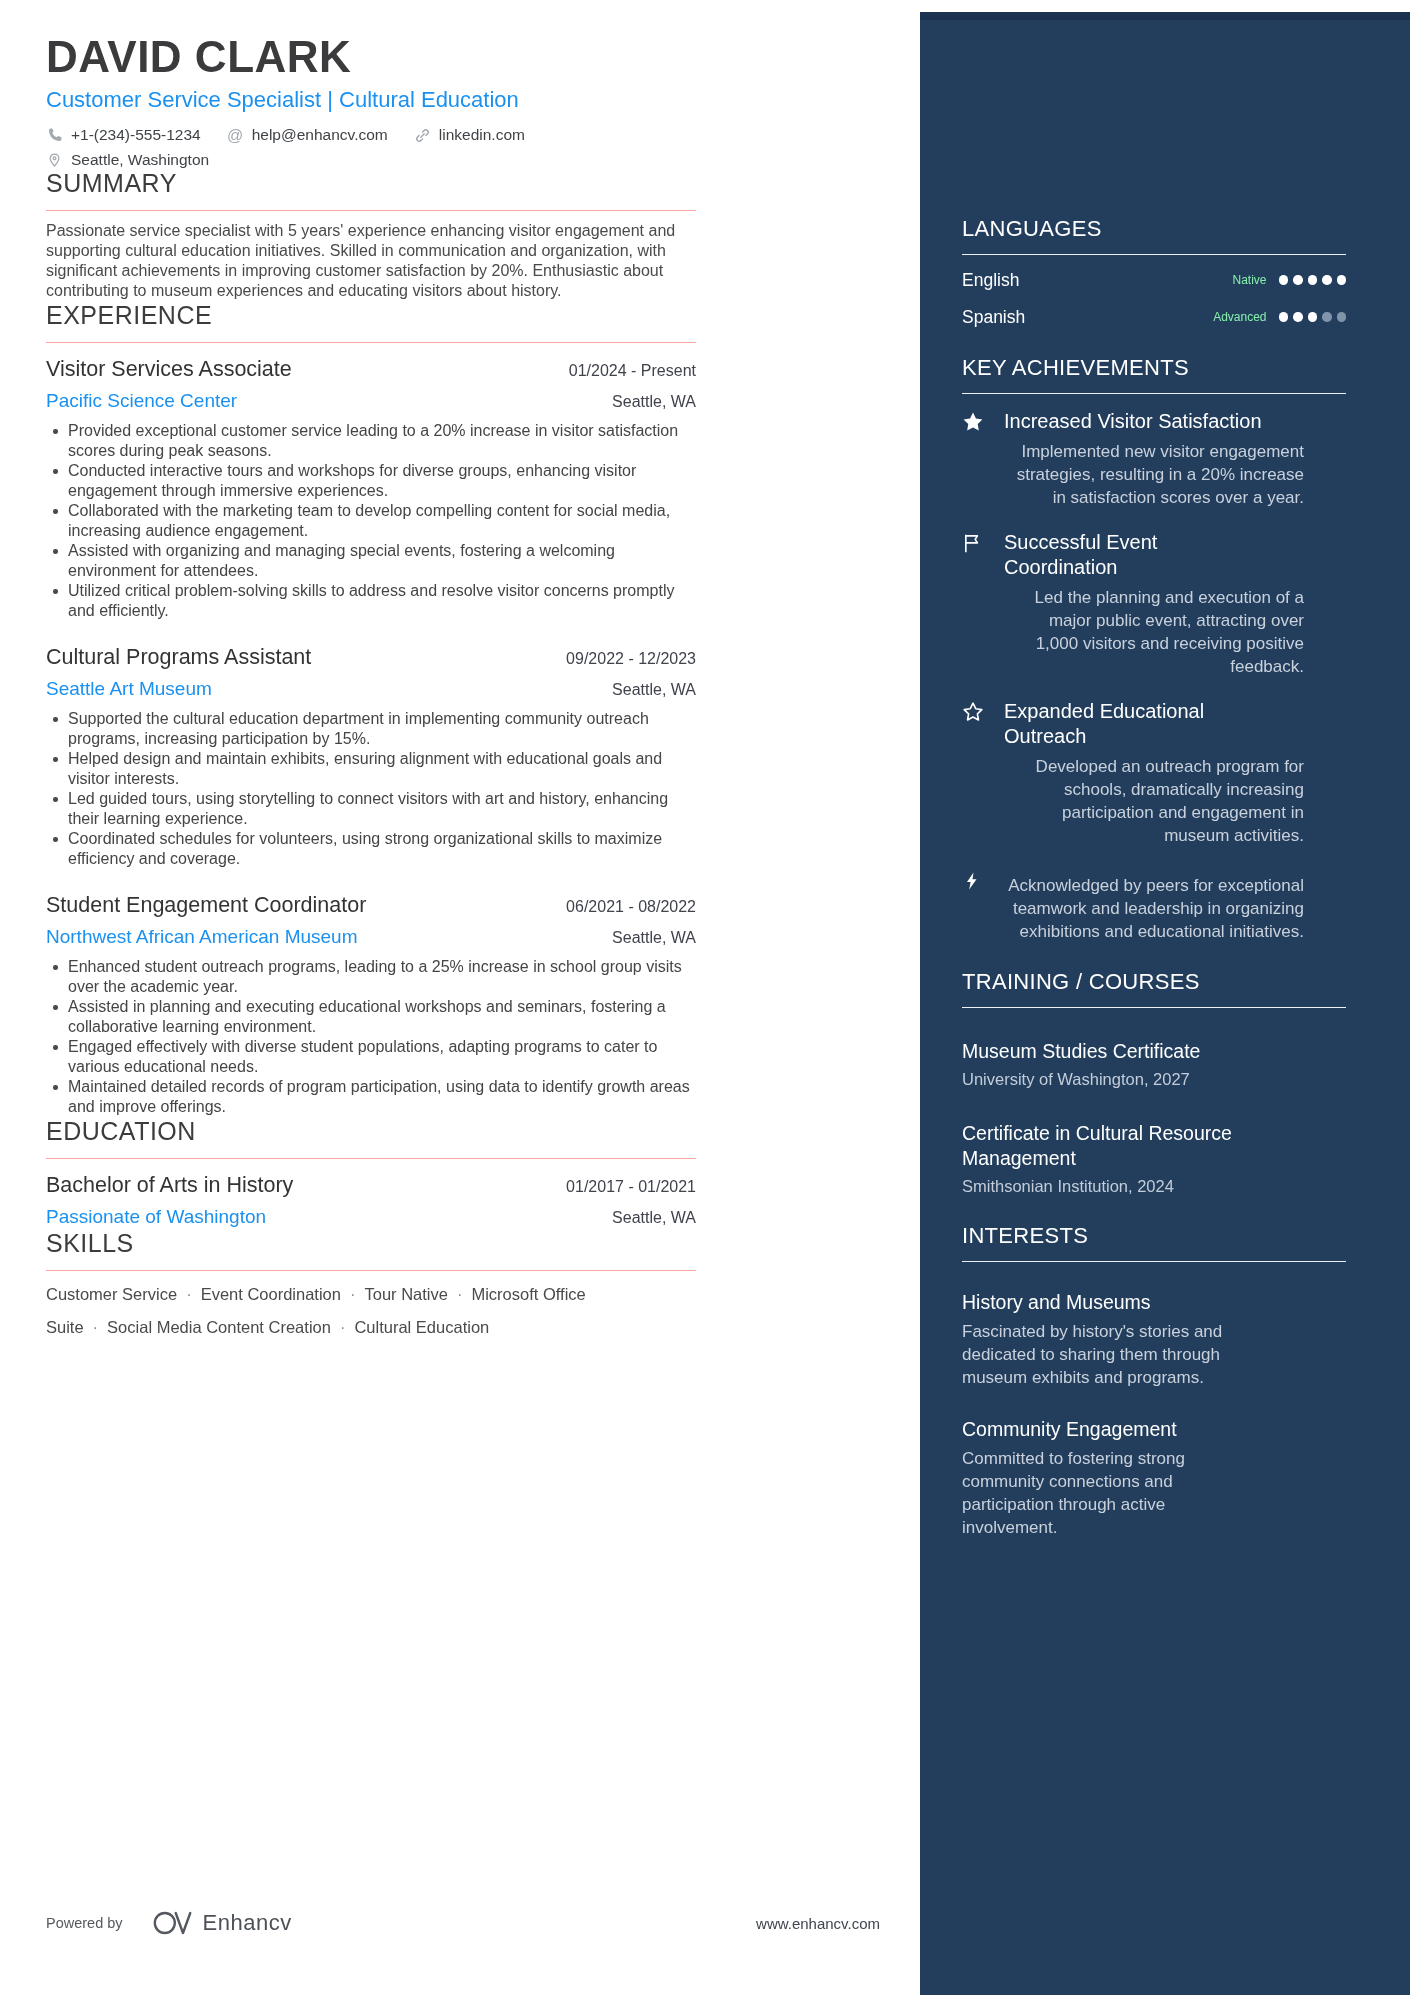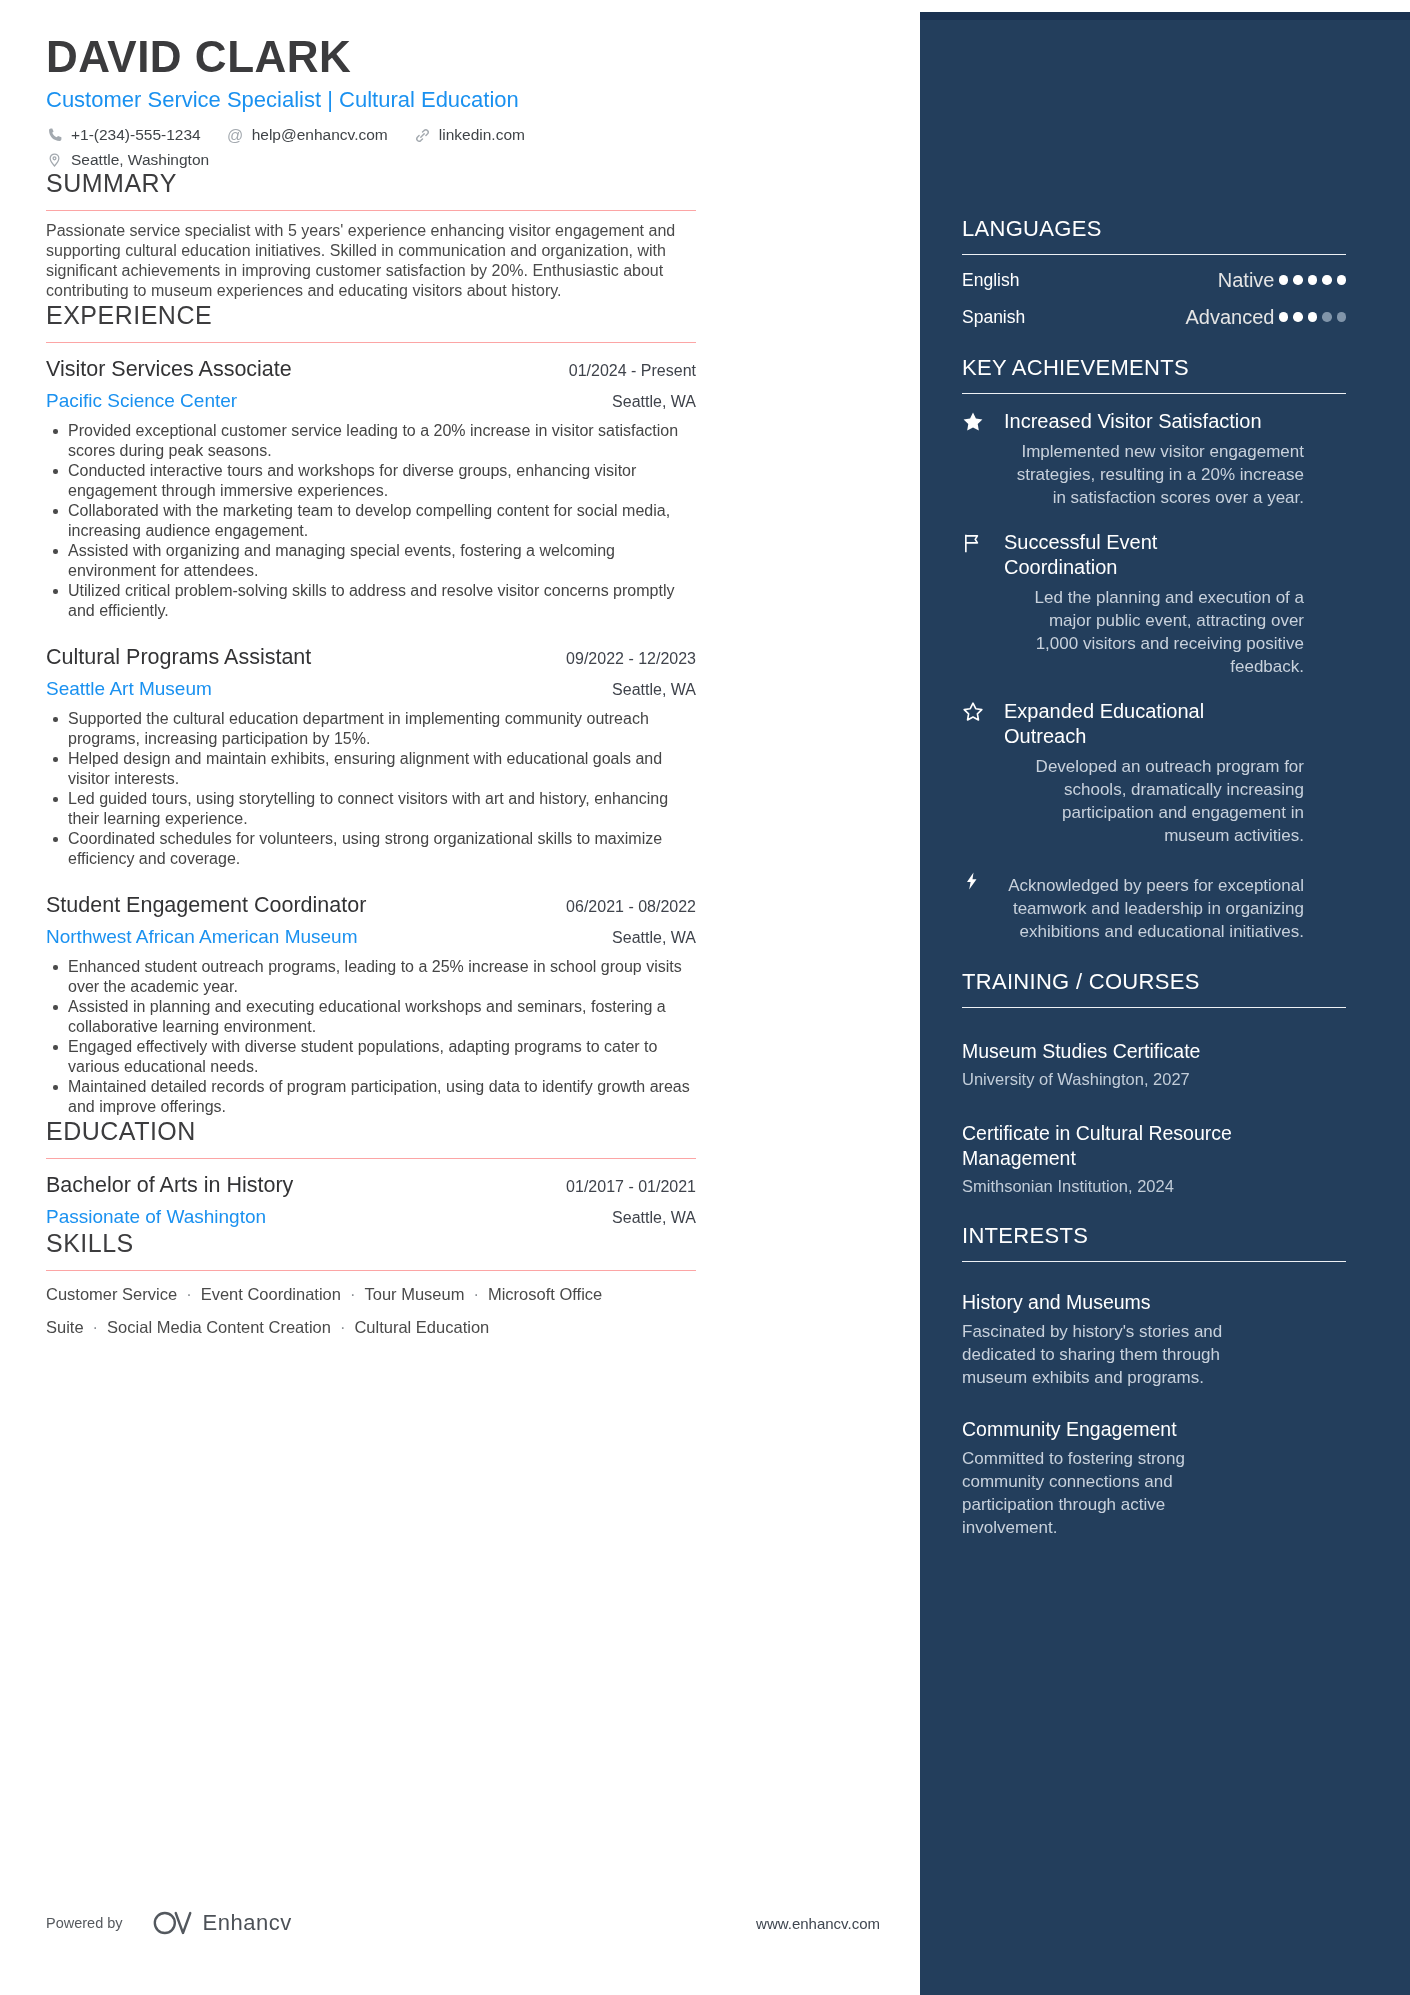--- a/index.html
+++ b/index.html
@@ -53,21 +53,21 @@
   .sidebar { position:absolute; left:920px; top:12px; width:490px; height:1995px; background:#233e5c;
              padding:0 64px 0 42px; }
   .top-strip { position:absolute; top:0; left:0; right:0; height:8px; background:#1a3150; }
   section.ssec { margin-top:26px; }
   section.ssec.first { margin-top:0; padding-top:204px; }
   .ssec-head { font-size:22px; line-height:26px; font-weight:400; letter-spacing:.3px; color:#ffffff;
                border-bottom:1px solid #eef1f5; padding-bottom:12px; }
 
   .lang-row { display:flex; align-items:center; margin-top:13px; height:24px; }
   .lang-name { flex:1; font-size:17.5px; color:#ffffff; }
-  .lang-level { font-size:20px; color:#e5e5e5; margin-right:4px; }
+  .lang-level { font-size:12px; color:#86efac; margin-right:12px; }
   .dots { display:flex; gap:5px; align-items:center; }
   .dot { width:9.5px; height:9.5px; border-radius:50%; background:#ffffff; }
   .dot.muted { background:#8195aa; }
 
   .ach-item { display:flex; margin-top:15px; margin-bottom:21px; }
   .ach-item:last-child { margin-bottom:0; }
   .ach-icon-col { width:42px; flex:0 0 42px; padding-top:2px; }
   .ach-body { flex:1; }
   .ach-title { font-size:20px; line-height:25px; color:#ffffff; max-width:272px; }
   .ach-desc { margin-top:6px; font-size:17px; line-height:23px; color:#c8d1dc; max-width:300px;text-align:right; }
@@ -197,21 +197,21 @@
         </div>
         <div class="job-sub">
           <span class="company">Passionate of Washington</span>
           <span class="job-loc">Seattle, WA</span>
         </div>
       </div>
     </section>
 
     <section class="lsec skills-wrap">
       <h2 class="lsec-head">SKILLS</h2>
-      <div class="skills-line"><span>Customer Service</span><span class="skill-sep">·</span><span>Event Coordination</span><span class="skill-sep">·</span><span>Tour Museum</span><span class="skill-sep">·</span><span>Microsoft Office Suite</span><span class="skill-sep">·</span><span>Social Media Content Creation</span><span class="skill-sep">·</span><span>Cultural Education</span></div>
+      <div class="skills-line"><span>Customer Service</span><span class="skill-sep">·</span><span>Event Coordination</span><span class="skill-sep">·</span><span>Tour Native</span><span class="skill-sep">·</span><span>Microsoft Office Suite</span><span class="skill-sep">·</span><span>Social Media Content Creation</span><span class="skill-sep">·</span><span>Cultural Education</span></div>
     </section>
 
   </div>
 
   <div class="footer">
     <span class="powered-by">Powered by</span>
     <span class="logo-mark">
       <svg width="40" height="30" viewBox="0 0 44 32" fill="none" stroke="#53585e" stroke-width="2.6" stroke-linecap="round" stroke-linejoin="round">
         <circle cx="13" cy="16" r="11"></circle>
         <path d="M25 5l8 22 8-22"></path>

